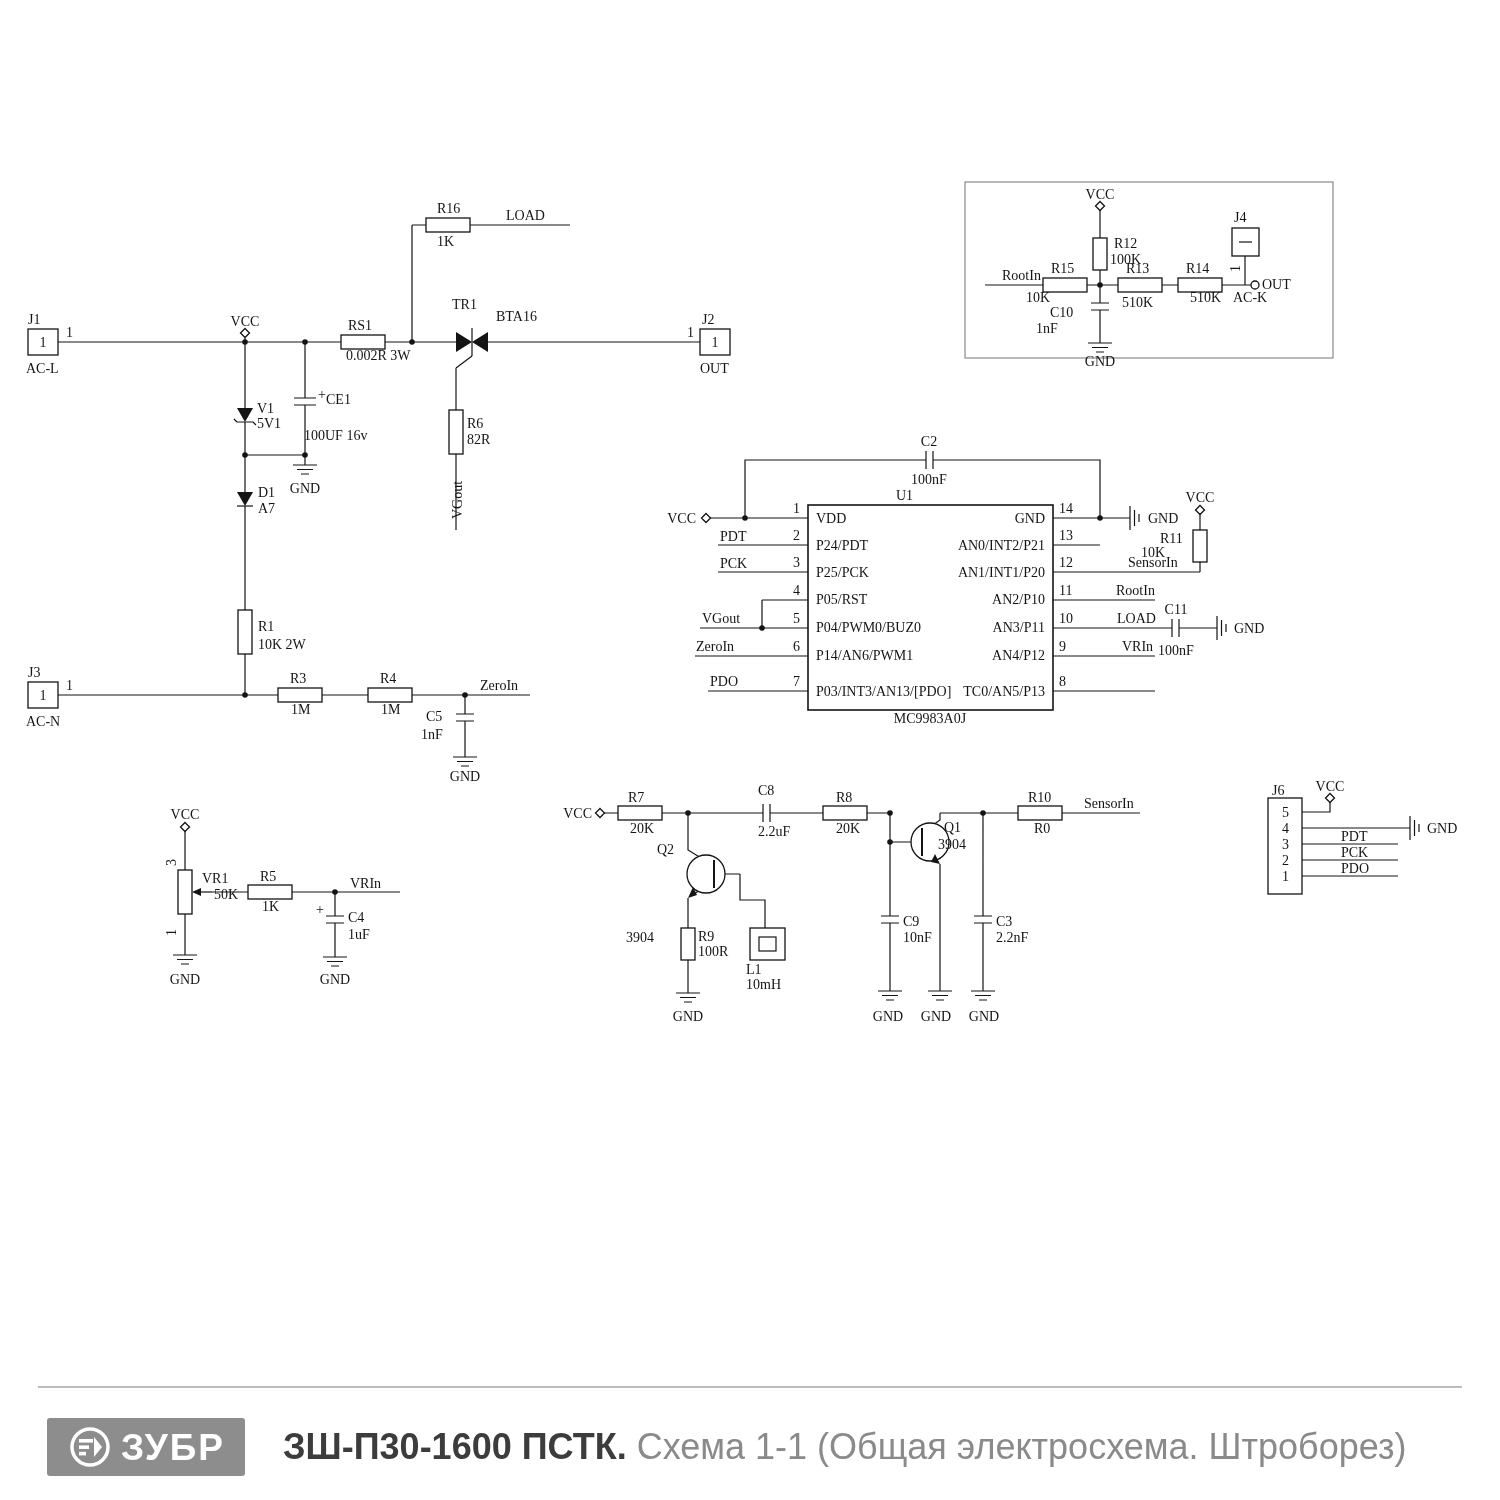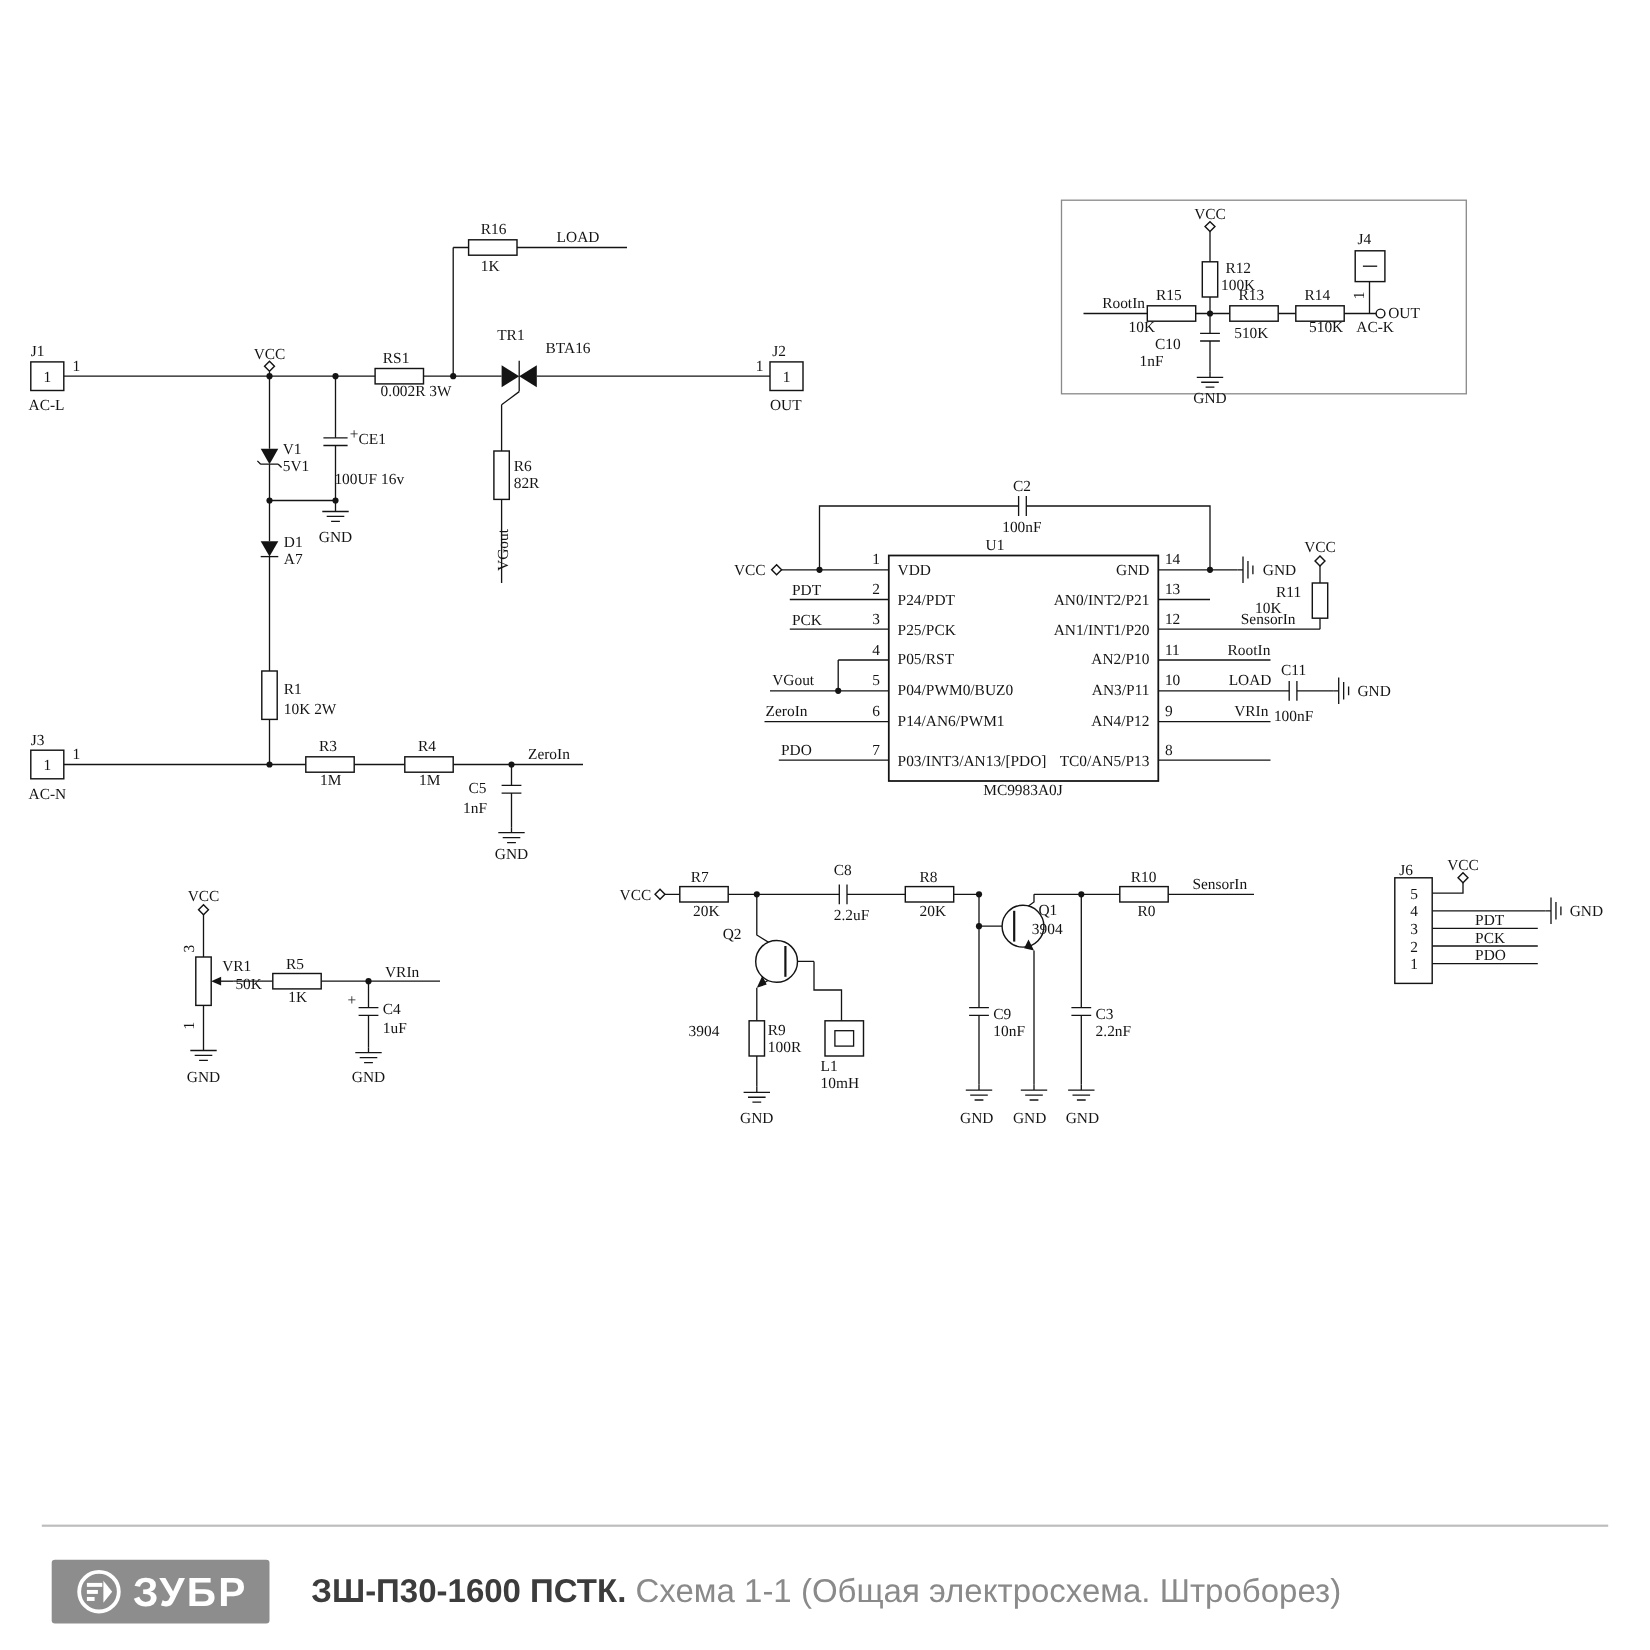--- a/index.html
+++ b/index.html
@@ -12,21 +12,21 @@
   .w{fill:none;stroke:#141414;stroke-width:1.2;}
   .box{fill:none;stroke:#141414;stroke-width:1.6;}
   .cmp{fill:#fff;stroke:#141414;stroke-width:1.3;}
   .fll{fill:#141414;stroke:none;}
   .thin{fill:none;stroke:#8a8a8a;stroke-width:1.2;}
   .footer{position:absolute;left:0;top:1386px;width:1500px;}
   .rule{height:2px;background:#bdbdbd;margin:0 38px;}
   .frow{display:flex;align-items:center;gap:38px;margin:30px 0 0 47px;}
   .logo{width:198px;height:58px;background:#8d8d8d;border-radius:3px;display:flex;align-items:center;justify-content:center;gap:8px;}
   .logo-text{color:#fff;font-weight:bold;font-size:37px;letter-spacing:2px;line-height:1;}
-  .title{font-size:30px;color:#8a8a8a;white-space:nowrap;}
+  .title{font-size:36px;color:#8a8a8a;white-space:nowrap;}
   .title b{color:#3c3c3c;}
 </style>
 </head>
 <body>
 
 <svg class="sch" width="1500" height="1386" viewBox="0 0 1500 1386">
 <defs>
   <g id="gndd">
         <path class="w" d="M0,0 V5 M-12,5 H12 M-8,9.5 H8 M-4,14 H4"></path>
       </g>

